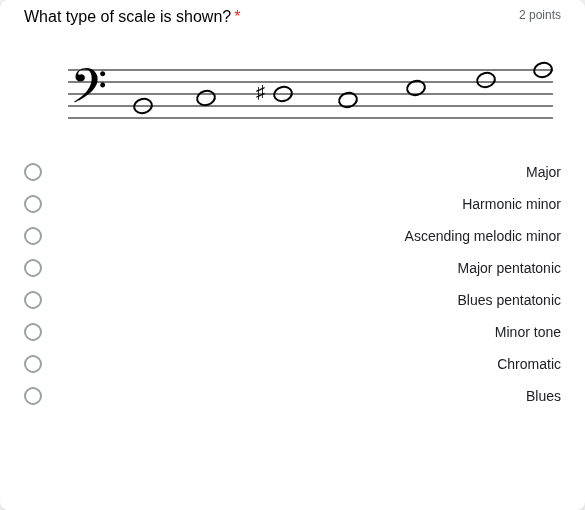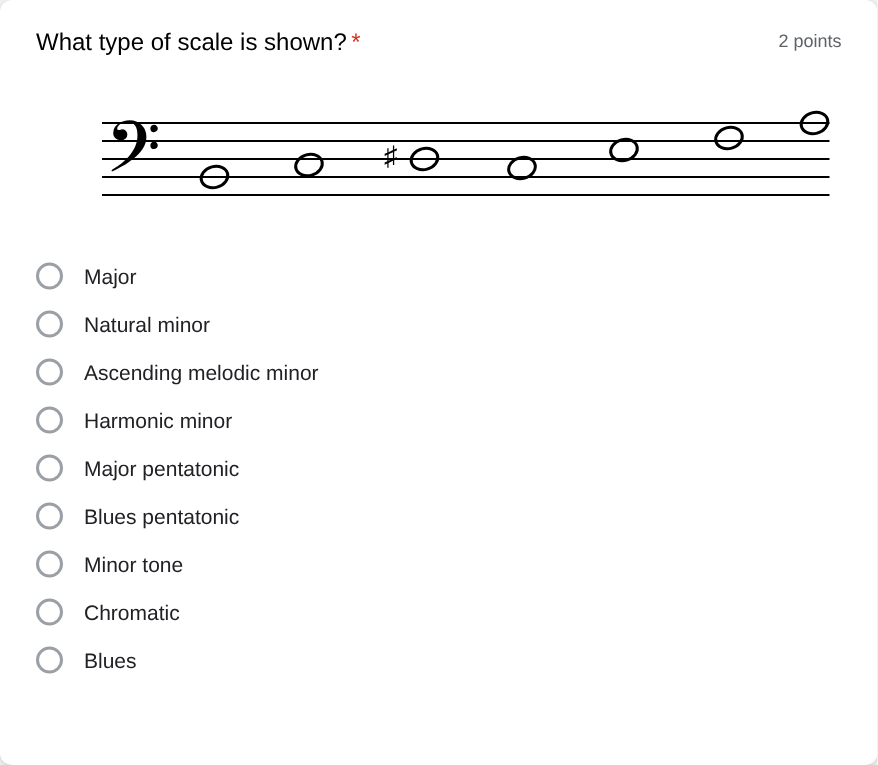--- a/index.html
+++ b/index.html
@@ -9,21 +9,21 @@
       display: flex;
       justify-content: center;
       align-items: center;
       min-height: 100vh;
     }
     .card {
       background: #fff;
       border-radius: 8px;
       width: 585px;
       min-height: 510px;
-      padding: 20px 24px 24px 24px;
+      padding: 8px 24px 24px 24px;
       box-shadow: 0 1px 3px rgba(0,0,0,0.12);
     }
     .question-header {
       display: flex;
       justify-content: space-between;
       align-items: flex-start;
       margin-bottom: 14px;
     }
     .required-star {
       color: #d93025;
@@ -46,20 +46,21 @@
     }
     .options-list {
       list-style: none;
       margin-top: 4px;
     }
     .option-item {
       display: flex;
       align-items: center;
       padding: 7px 0;
       cursor: pointer;
+      justify-content: space-between;
     }
     .radio-circle {
       width: 18px;
       height: 18px;
       border-radius: 50%;
       border: 2px solid #9aa0a6;
       margin-right: 14px;
       flex-shrink: 0;
       background: #fff;
     }
@@ -108,29 +109,25 @@
     </svg>
   </div>
 
   <ul class="options-list" id="options-list">
   <li class="option-item">
         <div class="radio-circle"></div>
         <span class="option-label">Major</span>
       </li>
       <li class="option-item">
         <div class="radio-circle"></div>
-        <span class="option-label">Natural minor</span>
+        <span class="option-label">Harmonic minor</span>
       </li>
       <li class="option-item">
         <div class="radio-circle"></div>
         <span class="option-label">Ascending melodic minor</span>
-      </li>
-      <li class="option-item">
-        <div class="radio-circle"></div>
-        <span class="option-label">Harmonic minor</span>
       </li>
       <li class="option-item">
         <div class="radio-circle"></div>
         <span class="option-label">Major pentatonic</span>
       </li>
       <li class="option-item">
         <div class="radio-circle"></div>
         <span class="option-label">Blues pentatonic</span>
       </li>
       <li class="option-item">

